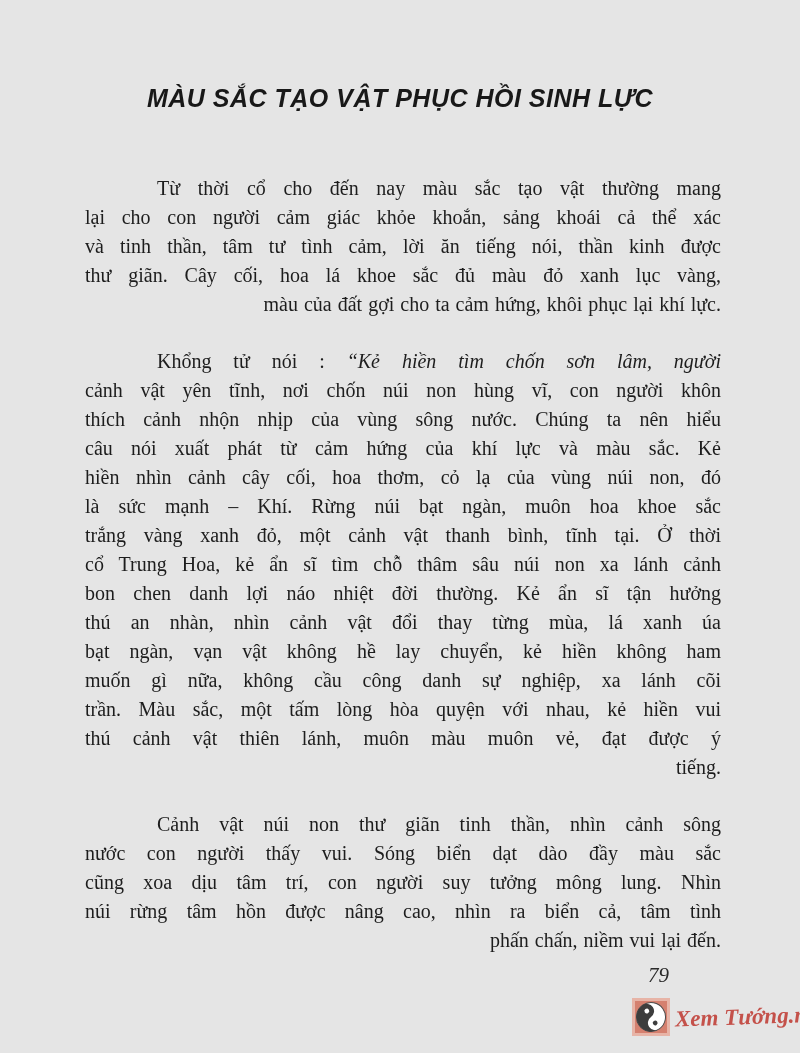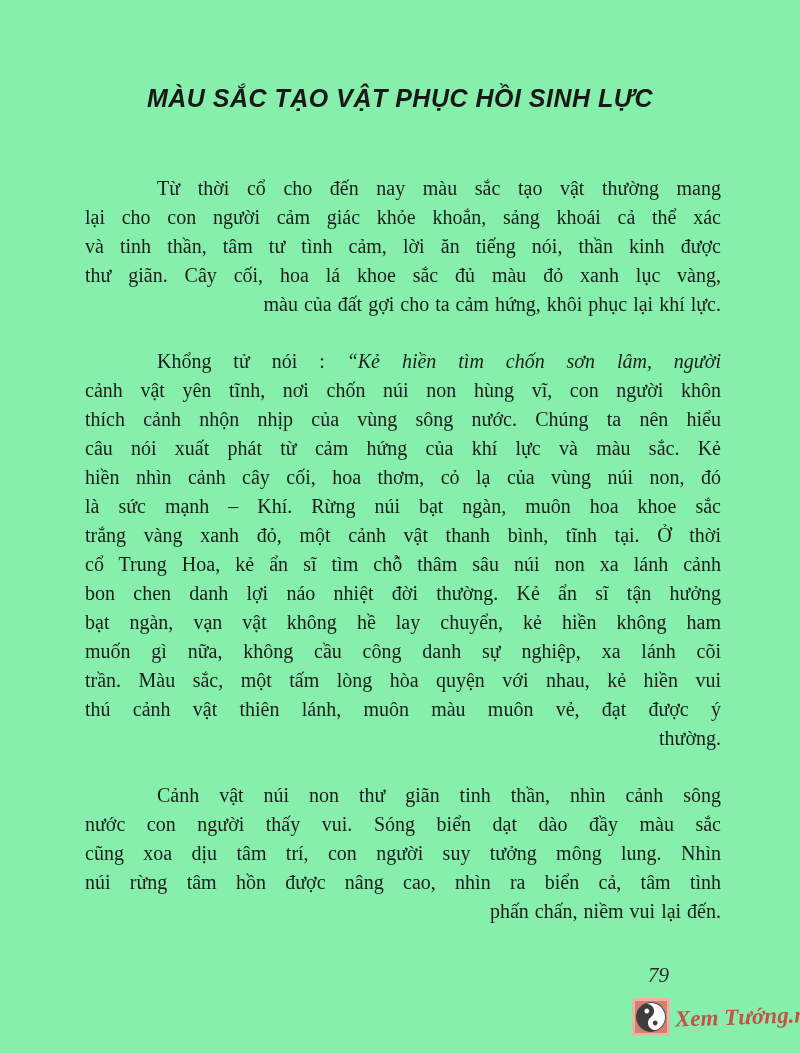--- a/index.html
+++ b/index.html
@@ -4,21 +4,21 @@
 <style>
   html, body {
     margin: 0;
     padding: 0;
     background: #ffffff;
   }
   .page {
     position: relative;
     width: 800px;
     height: 1053px;
-    background: #86efac;
+    background: #e5e5e5;
     overflow: hidden;
     font-family: "Liberation Serif", serif;
     color: #1d1d1d;
   }
   .title {
     position: absolute;
     top: 84px;
     left: 0;
     width: 100%;
     margin: 0;
@@ -119,25 +119,26 @@
       <div class="paragraph">
         <div class="line first"><span>Khổng tử nói : </span><span class="italic">“Kẻ hiền tìm chốn sơn lâm, người</span></div>
         <div class="line"><span>cảnh vật yên tĩnh, nơi chốn núi non hùng vĩ, con người khôn</span></div>
         <div class="line"><span>thích cảnh nhộn nhịp của vùng sông nước. Chúng ta nên hiểu</span></div>
         <div class="line"><span>câu nói xuất phát từ cảm hứng của khí lực và màu sắc. Kẻ</span></div>
         <div class="line"><span>hiền nhìn cảnh cây cối, hoa thơm, cỏ lạ của vùng núi non, đó</span></div>
         <div class="line"><span>là sức mạnh – Khí. Rừng núi bạt ngàn, muôn hoa khoe sắc</span></div>
         <div class="line"><span>trắng vàng xanh đỏ, một cảnh vật thanh bình, tĩnh tại. Ở thời</span></div>
         <div class="line"><span>cổ Trung Hoa, kẻ ẩn sĩ tìm chỗ thâm sâu núi non xa lánh cảnh</span></div>
         <div class="line"><span>bon chen danh lợi náo nhiệt đời thường. Kẻ ẩn sĩ tận hưởng</span></div>
+        <div class="line"><span>thú an nhàn, nhìn cảnh vật đổi thay từng mùa, lá xanh úa</span></div>
         <div class="line"><span>bạt ngàn, vạn vật không hề lay chuyển, kẻ hiền không ham</span></div>
         <div class="line"><span>muốn gì nữa, không cầu công danh sự nghiệp, xa lánh cõi</span></div>
         <div class="line"><span>trần. Màu sắc, một tấm lòng hòa quyện với nhau, kẻ hiền vui</span></div>
         <div class="line"><span>thú cảnh vật thiên lánh, muôn màu muôn vẻ, đạt được ý</span></div>
-        <div class="line last"><span>thường.</span></div>
+        <div class="line last"><span>tiếng.</span></div>
       </div>
       <div class="paragraph">
         <div class="line first"><span>Cảnh vật núi non thư giãn tinh thần, nhìn cảnh sông</span></div>
         <div class="line"><span>nước con người thấy vui. Sóng biển dạt dào đầy màu sắc</span></div>
         <div class="line"><span>cũng xoa dịu tâm trí, con người suy tưởng mông lung. Nhìn</span></div>
         <div class="line"><span>núi rừng tâm hồn được nâng cao, nhìn ra biển cả, tâm tình</span></div>
         <div class="line last"><span>phấn chấn, niềm vui lại đến.</span></div>
       </div>
     </div>
 

